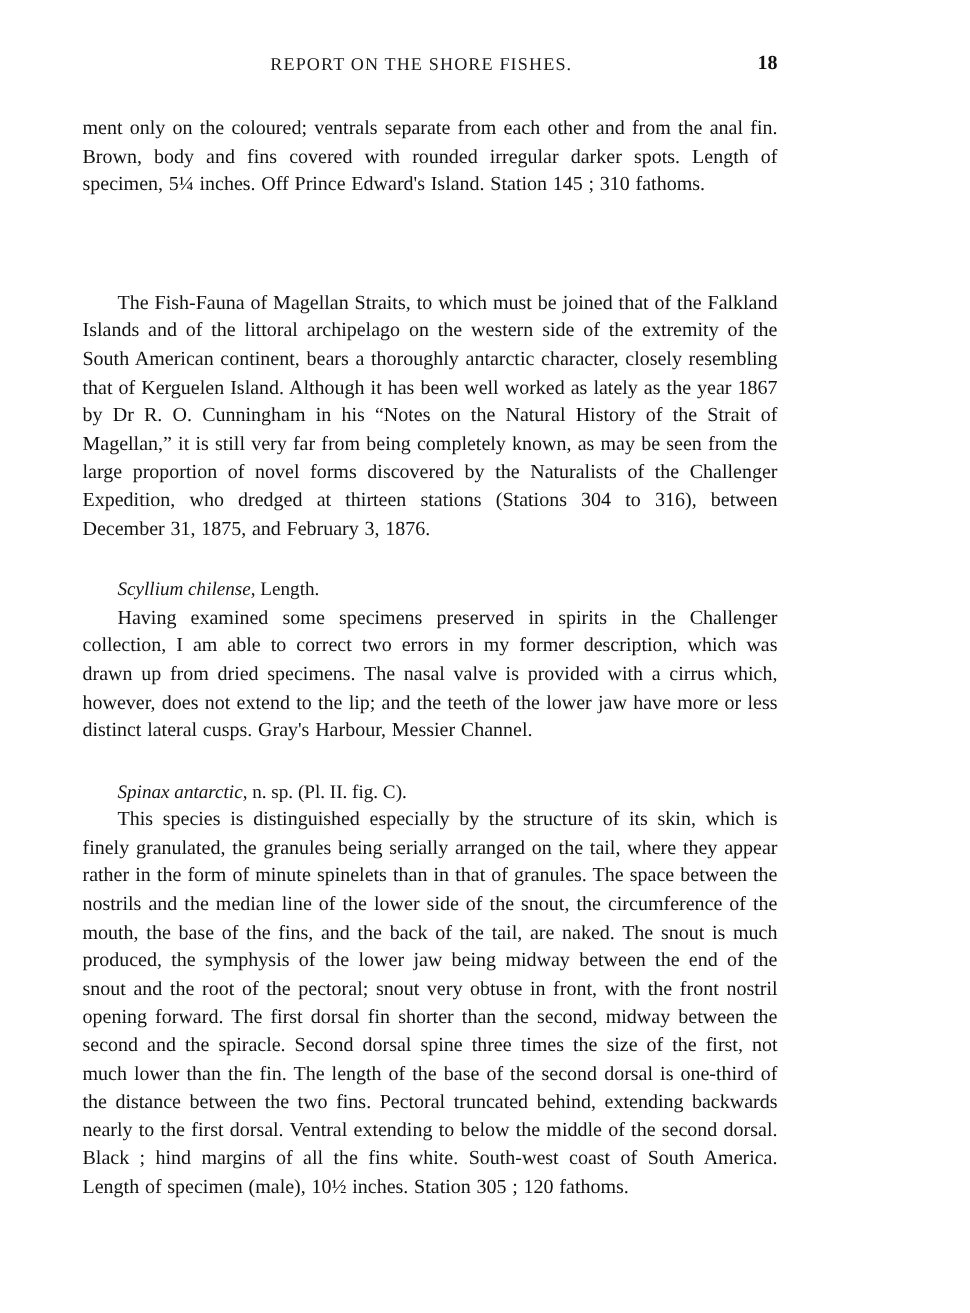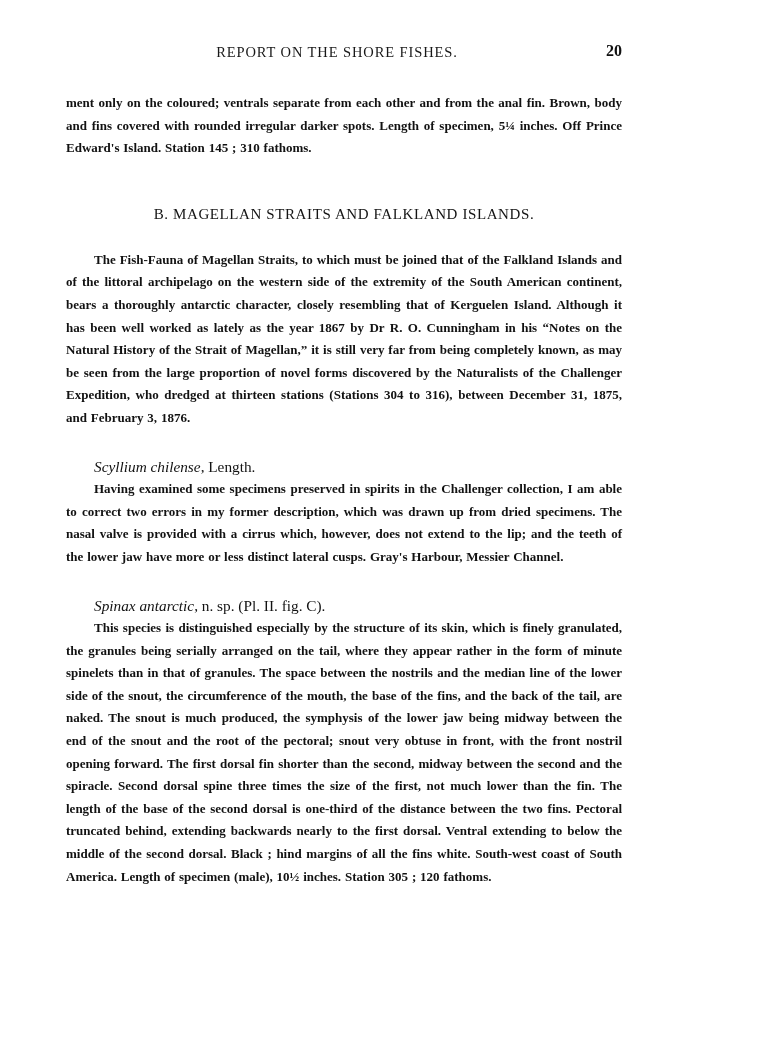--- a/index.html
+++ b/index.html
@@ -41,27 +41,26 @@
     top: -2px;
     font-size: 16px;
     font-weight: bold;
     color: #111;
   }
   .body-block {
     margin-top: 14px;
   }
   p.para {
     margin: 0 0 0 0;
-    font-size: 13px;
+    font-size: 16px;
     line-height: 22.6px;
     text-align: justify;
     text-justify: inter-word;
     color: #121212;
     word-spacing: 0.6px;
-    font-weight: bold;
   }
   p.para.indent {
     text-indent: 28px;
   }
   .gap-lg { height: 46px; }
   .gap-md { height: 26px; }
   .section-heading {
     text-align: center;
     font-size: 15px;
     letter-spacing: 0.6px;
@@ -80,30 +79,29 @@
     margin-top: 48px;
   }
 </style>
 </head>
 <body>
 
 <div class="page">
 
   <div class="running-head">
     <div class="running-title">REPORT ON THE SHORE FISHES.</div>
-    <div class="folio">20</div>
+    <div class="folio">18</div>
   </div>
 
   <div class="body-block">
 
     <p class="para">ment only on the coloured; ventrals separate from each other and from the anal fin. Brown, body and fins covered with rounded irregular darker spots. Length of specimen, 5¼ inches. Off Prince Edward's Island. Station 145 ; 310 fathoms.</p>
 
     <div class="gap-lg"></div>
 
-    <p class="section-heading">B. MAGELLAN STRAITS AND FALKLAND ISLANDS.</p>
 
     <div class="gap-md"></div>
 
     <p class="para indent">The Fish-Fauna of Magellan Straits, to which must be joined that of the Falkland Islands and of the littoral archipelago on the western side of the extremity of the South American continent, bears a thoroughly antarctic character, closely resembling that of Kerguelen Island. Although it has been well worked as lately as the year 1867 by Dr R. O. Cunningham in his “Notes on the Natural History of the Strait of Magellan,” it is still very far from being completely known, as may be seen from the large proportion of novel forms discovered by the Naturalists of the Challenger Expedition, who dredged at thirteen stations (Stations 304 to 316), between December 31, 1875, and February 3, 1876.</p>
 
     <div class="gap-md"></div>
 
     <p class="species-line">
       <span class="species-name">Scyllium chilense</span><span>, Length.</span>
     </p>

